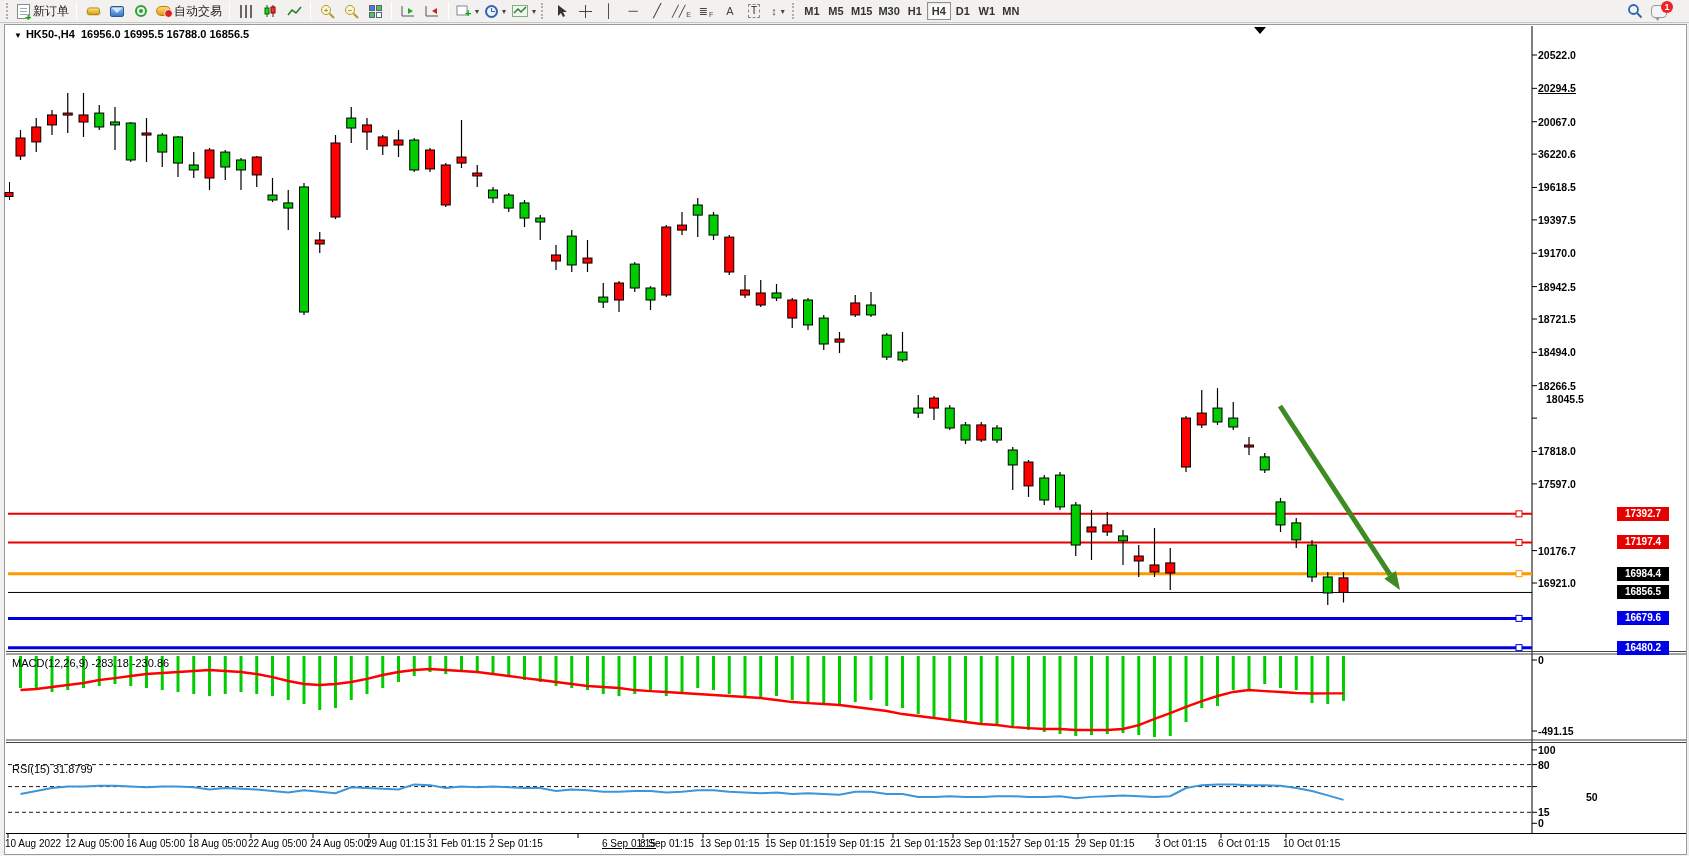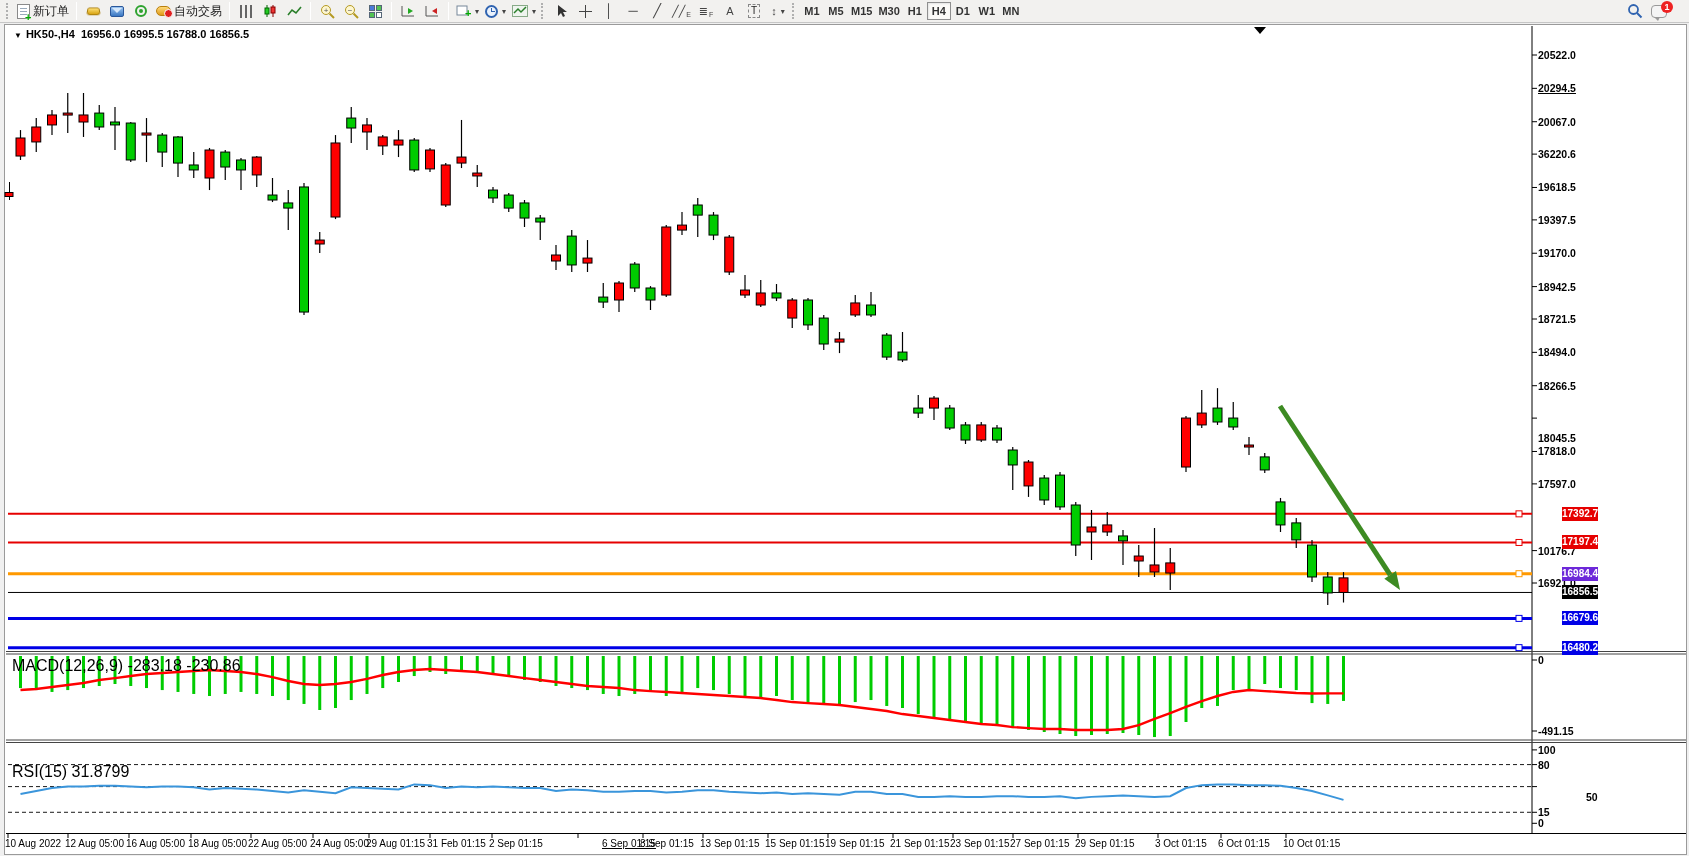--- a/index.html
+++ b/index.html
@@ -64,25 +64,25 @@
 
   
   #window { position:absolute; left:4px; top:24px; width:1683px; height:831px;
             background:#fff; border:1px solid #9a9a9a; }
   #chart-title { position:absolute; left:14px; top:28px; font-size:11px; font-weight:bold;
                  color:#000; z-index:3; }
   #chart-title .tri { font-size:8px; margin-right:4px; }
   svg#plot { position:absolute; left:0; top:0; z-index:1; pointer-events:none; }
   #overlay { position:absolute; left:0; top:0; width:1689px; height:856px; z-index:2; pointer-events:none; }
   .ptick  { position:absolute; left:1538px; width:60px; font-size:10.5px; font-weight:bold; color:#000; }
-  .ibadge { position:absolute; left:1562px; width:36px; height:14px; font-size:10px; font-weight:bold;
+  .ibadge { position:absolute; left:1617px; width:52px; height:14px; font-size:10px; font-weight:bold;
             color:#fff; text-align:center; line-height:14px; }
   .alabel { position:absolute; left:1538px; font-size:10.5px; font-weight:bold; color:#000; }
   .dlabel { position:absolute; top:838px; font-size:10px; color:#000; white-space:nowrap; }
-  .pane-label { position:absolute; font-size:16px; color:#000; z-index:3; }
+  .pane-label { position:absolute; font-size:11px; color:#000; z-index:3; }
 </style>
 </head>
 <body>
 
 <div id="page">
 
   <div id="toolbar">
     <div class="grip"></div>
 
     <div class="tbtn">
@@ -590,28 +590,28 @@
       <div class="ptick" style="top: 82.3574px; text-decoration: underline;">20294.5</div>
       <div class="ptick" style="top: 115.715px;">20067.0</div>
       <div class="ptick" style="top: 148.119px;">36220.6</div>
       <div class="ptick" style="top: 181.477px;">19618.5</div>
       <div class="ptick" style="top: 213.881px;">19397.5</div>
       <div class="ptick" style="top: 247.238px;">19170.0</div>
       <div class="ptick" style="top: 280.596px;">18942.5</div>
       <div class="ptick" style="top: 313px;">18721.5</div>
       <div class="ptick" style="top: 346.357px;">18494.0</div>
       <div class="ptick" style="top: 379.715px;">18266.5</div>
-      <div class="ptick" style="top: 432px;">18045.5</div>
+      <div class="ptick" style="top: 393px; margin-left: 8px;">18045.5</div>
       <div class="ptick" style="top: 445.477px;">17818.0</div>
       <div class="ptick" style="top: 477.881px;">17597.0</div>
       <div class="ptick" style="top: 544.596px;">10176.7</div>
       <div class="ptick" style="top: 577px;">16921.0</div>
       <div class="ibadge" style="top: 506.837px; background: rgb(230, 0, 0);">17392.7</div>
       <div class="ibadge" style="top: 535.473px; background: rgb(230, 0, 0);">17197.4</div>
-      <div class="ibadge" style="top: 566.704px; background: #6d28d9;">16984.4</div>
+      <div class="ibadge" style="top: 566.704px; background: #000000;">16984.4</div>
       <div class="ibadge" style="top: 585.457px; background: rgb(0, 0, 0);">16856.5</div>
       <div class="ibadge" style="top: 611.396px; background: rgb(0, 0, 230);">16679.6</div>
       <div class="ibadge" style="top: 640.633px; background: rgb(0, 0, 230);">16480.2</div>
       <div class="alabel" style="top: 654px;">0</div>
       <div class="alabel" style="top: 725px;">-491.15</div>
       <div class="alabel" style="top: 743.9px;">100</div>
       <div class="alabel" style="top: 758.58px;">80</div>
       <div class="alabel" style="top: 791px; margin-left: 48px;">50</div>
       <div class="alabel" style="top: 806.29px;">15</div>
       <div class="alabel" style="top: 817.3px;">0</div>

